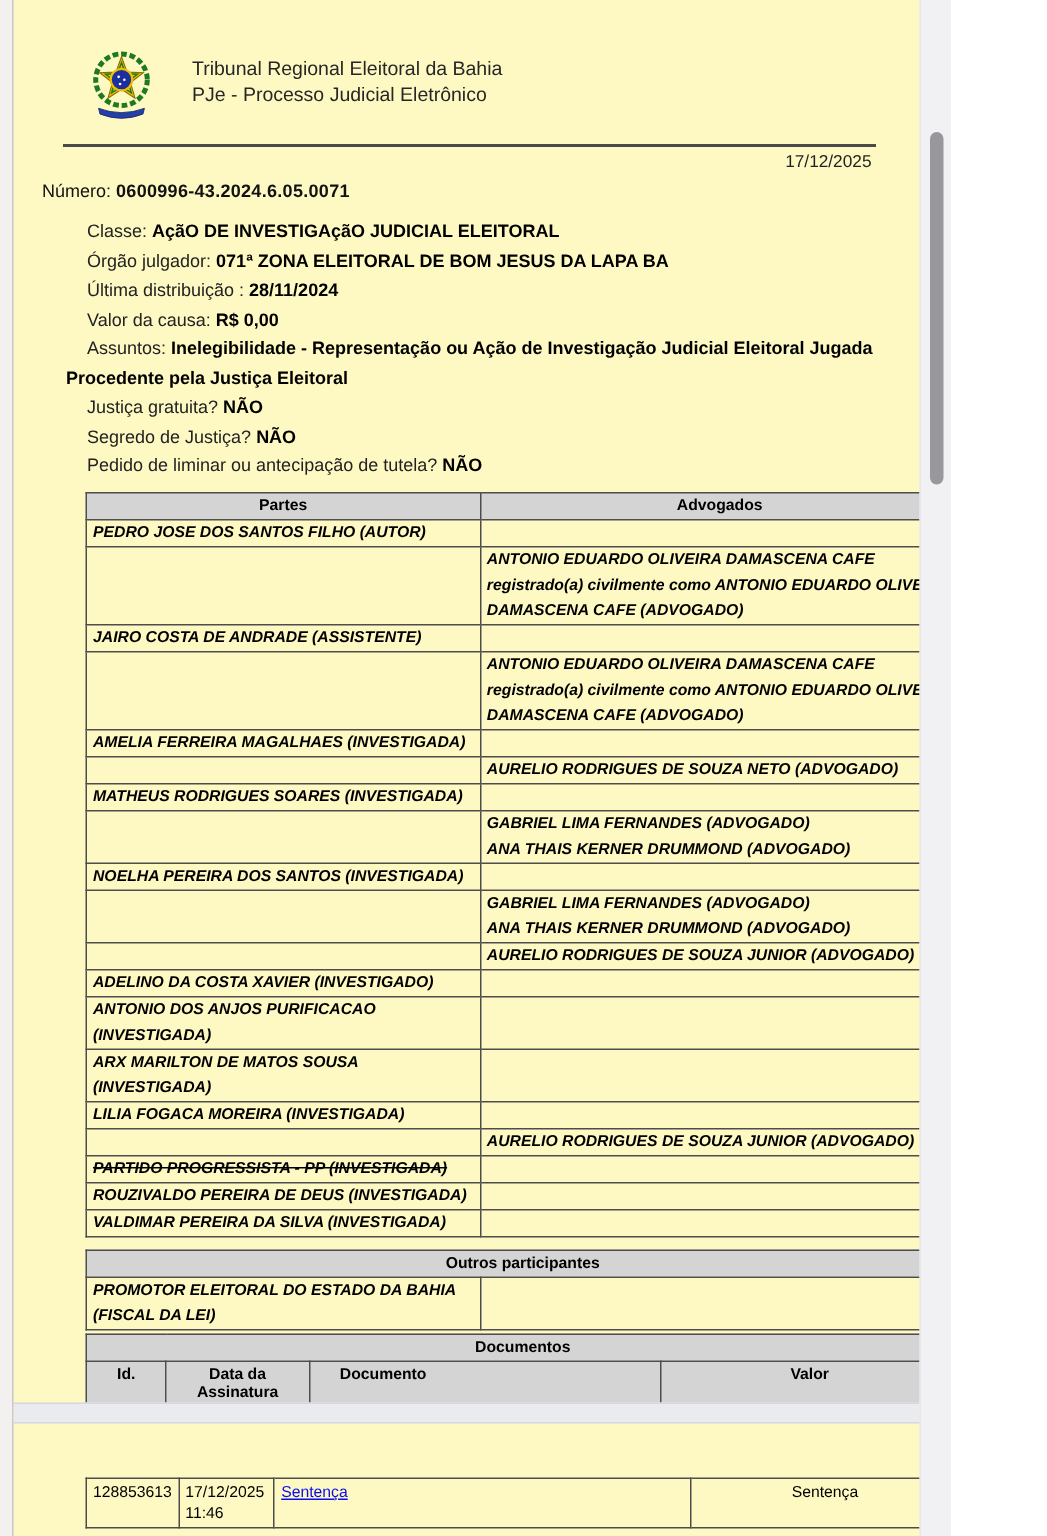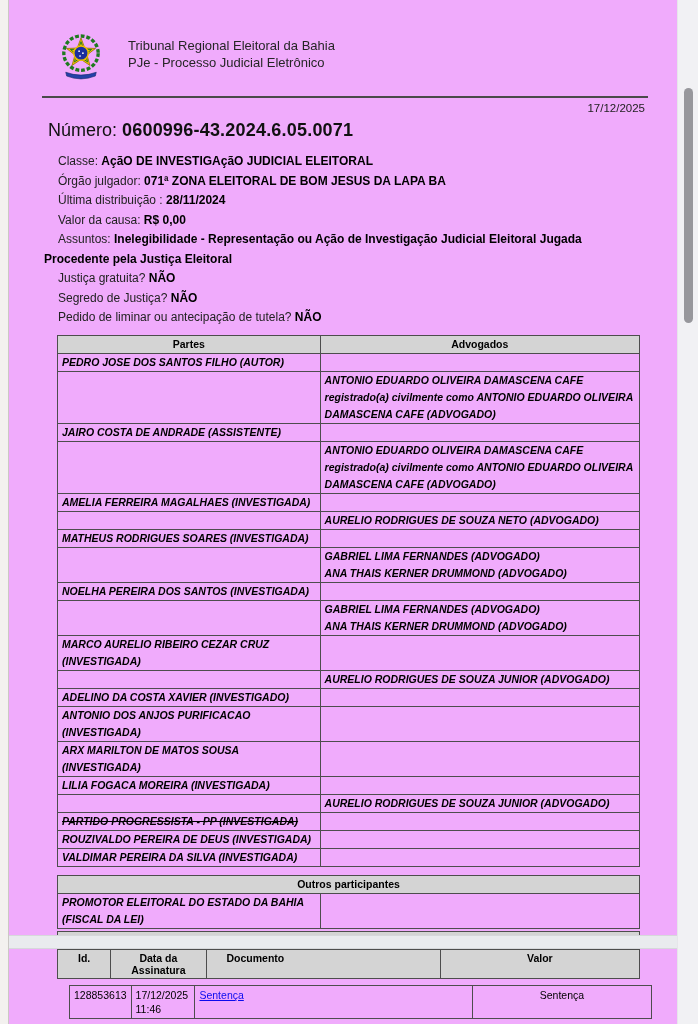--- a/index.html
+++ b/index.html
@@ -1,28 +1,28 @@
 <!DOCTYPE html>
 <html><head>
 <meta charset="utf-8">
 <style>
   html,body{margin:0;padding:0;background:#ffffff;}
-  #screen{position:relative;width:698px;height:1024px;overflow:hidden;background:#f0abfc;
+  #screen{position:relative;width:634px;height:1024px;overflow:hidden;background:#fef9c3;
           font-family:"Liberation Sans",sans-serif;color:#1a1a1a;}
   
   .left-strip{position:absolute;left:0;top:0;width:8px;height:1024px;background:#f3f1ef;border-right:1px solid #cbc8c5;}
   .right-strip{position:absolute;right:0;top:0;width:20px;height:1024px;background:#f1f1f4;border-left:1px solid #e6e6ea;}
   .scroll-thumb{position:absolute;left:6px;top:88px;width:9px;height:235px;border-radius:5px;background:#97979c;}
   
   .doc-header{display:flex;margin:30px 0 0 60px;}
   .logo{width:42px;height:52px;flex:0 0 42px;}
   .titles{margin-left:26px;padding-top:7px;font-size:13px;line-height:17px;color:#262626;}
   .hrule{margin:14px 50px 0 42px;border:0;border-top:2px solid #4a4a4a;height:0;}
   .date-line{margin:4px 53px 0 0;text-align:right;font-size:11.5px;color:#222;}
-  .numero{margin:6px 0 0 48px;font-size:18px;color:#111;}
+  .numero{margin:6px 0 0 28px;font-size:12px;color:#111;}
   .numero b{letter-spacing:.2px;}
   
   .fields{margin:11px 50px 0 58px;font-size:12px;line-height:19.5px;color:#222;}
   .fields p{margin:0;}
   .fields b{color:#000;}
   .fields p.hang{margin-left:-14px;text-indent:14px;}
   
   table{border-collapse:collapse;width:583px;margin-left:57px;font-family:"Liberation Sans",sans-serif;
         font-size:10.5px;font-weight:bold;color:#000;}
   td,th{border:1px solid #4d4d4d;vertical-align:top;}
@@ -32,21 +32,21 @@
   .strike{text-decoration:line-through;}
   .mt8{margin-top:8px;}
   .mt2{margin-top:2px;}
   .partes-tbl{margin-top:7px;}
   th.colhdr{background:#d4d4d4;line-height:12px;padding:2px 20px;text-align:center;margin-left:28px;}
   th.colhdr.left{text-align:left;}
   
   .page-sep{position:absolute;left:9px;right:20px;top:935px;height:12px;background:#e9ebee;
             border-top:1px solid #d6d8db;border-bottom:1px solid #d6d8db;}
   
-  .footer-table{position:absolute;top:985px;left:12px;font-weight:normal;font-size:10.5px;}
+  .footer-table{position:absolute;top:985px;left:0;font-weight:normal;font-size:10.5px;}
   .footer-table td{line-height:14px;padding:2px 4px;}
   td.idcell,td.tipocell{text-align:center;}
   a.doc-link{color:#0b0bee;text-decoration:underline;cursor:pointer;}
 </style>
 </head>
 <body>
 
 <div id="screen">
 
   <div class="doc-header">
@@ -133,24 +133,20 @@
         <tr>
           <td class="cell parte">NOELHA PEREIRA DOS SANTOS (INVESTIGADA)</td>
           <td class="cell advogado"></td>
         </tr>
         <tr>
           <td class="cell parte"></td>
           <td class="cell advogado">GABRIEL LIMA FERNANDES (ADVOGADO)
 ANA THAIS KERNER DRUMMOND (ADVOGADO)</td>
         </tr>
         <tr>
-          <td class="cell parte">MARCO AURELIO RIBEIRO CEZAR CRUZ (INVESTIGADA)</td>
-          <td class="cell advogado"></td>
-        </tr>
-        <tr>
           <td class="cell parte"></td>
           <td class="cell advogado">AURELIO RODRIGUES DE SOUZA JUNIOR (ADVOGADO)</td>
         </tr>
         <tr>
           <td class="cell parte">ADELINO DA COSTA XAVIER (INVESTIGADO)</td>
           <td class="cell advogado"></td>
         </tr>
         <tr>
           <td class="cell parte">ANTONIO DOS ANJOS PURIFICACAO (INVESTIGADA)</td>
           <td class="cell advogado"></td>

